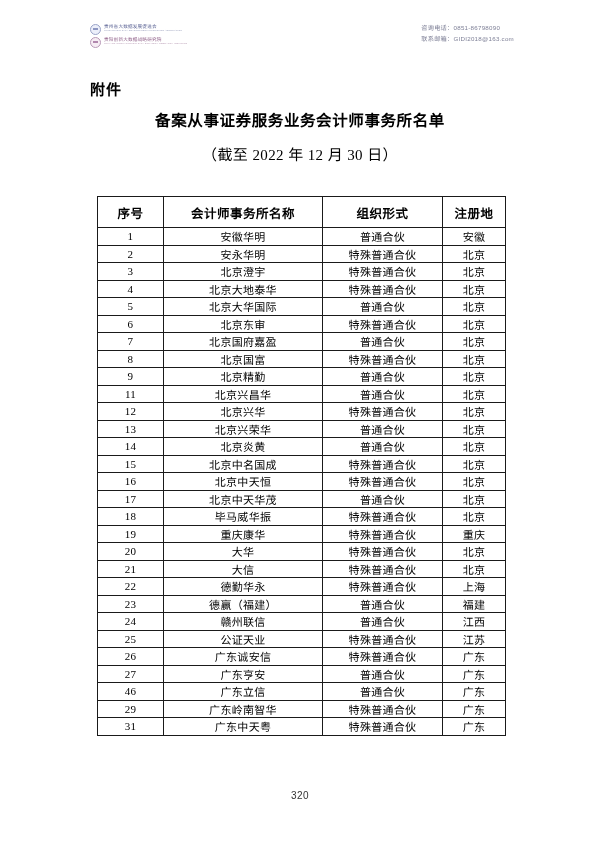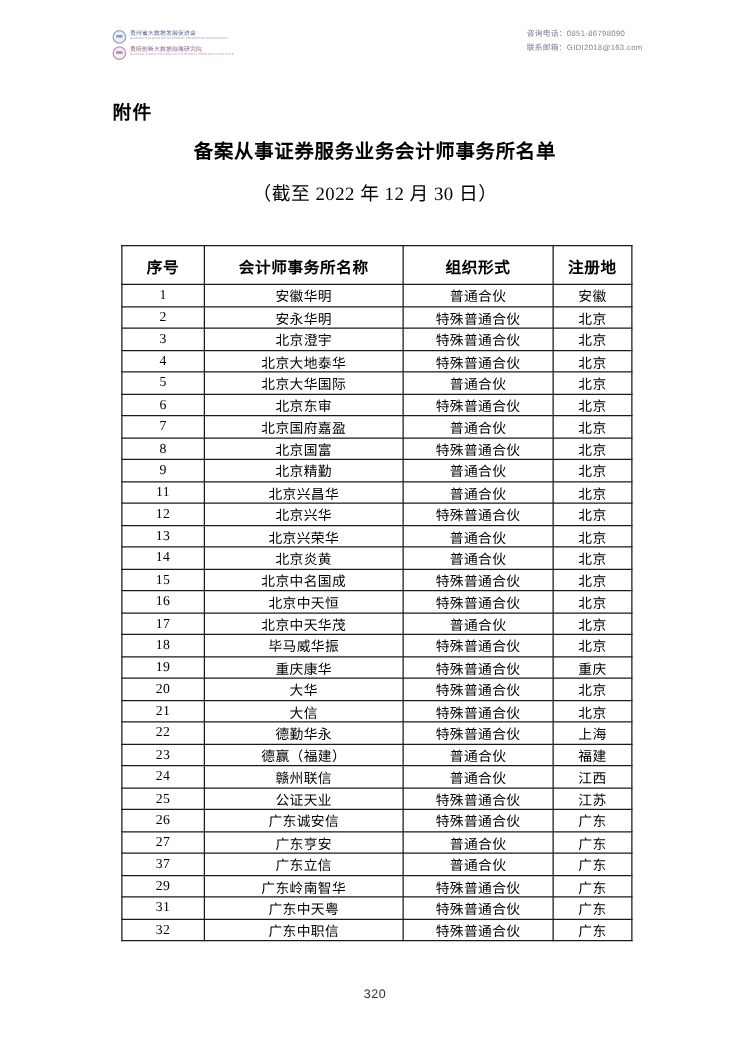--- a/index.html
+++ b/index.html
@@ -407,40 +407,34 @@
             <td class="cell-org">特殊普通合伙</td>
             <td class="cell-reg">广东</td>
           </tr>
           <tr>
             <td class="cell-no">27</td>
             <td class="cell-name">广东亨安</td>
             <td class="cell-org">普通合伙</td>
             <td class="cell-reg">广东</td>
           </tr>
           <tr>
-            <td class="cell-no">37</td>
+            <td class="cell-no">46</td>
             <td class="cell-name">广东立信</td>
             <td class="cell-org">普通合伙</td>
             <td class="cell-reg">广东</td>
           </tr>
           <tr>
             <td class="cell-no">29</td>
             <td class="cell-name">广东岭南智华</td>
             <td class="cell-org">特殊普通合伙</td>
             <td class="cell-reg">广东</td>
           </tr>
           <tr>
             <td class="cell-no">31</td>
             <td class="cell-name">广东中天粤</td>
-            <td class="cell-org">特殊普通合伙</td>
-            <td class="cell-reg">广东</td>
-          </tr>
-          <tr>
-            <td class="cell-no">32</td>
-            <td class="cell-name">广东中职信</td>
             <td class="cell-org">特殊普通合伙</td>
             <td class="cell-reg">广东</td>
           </tr>
         </tbody>
     </table>
   </div>
 
   <div class="page-number">320</div>
 
 </div>

